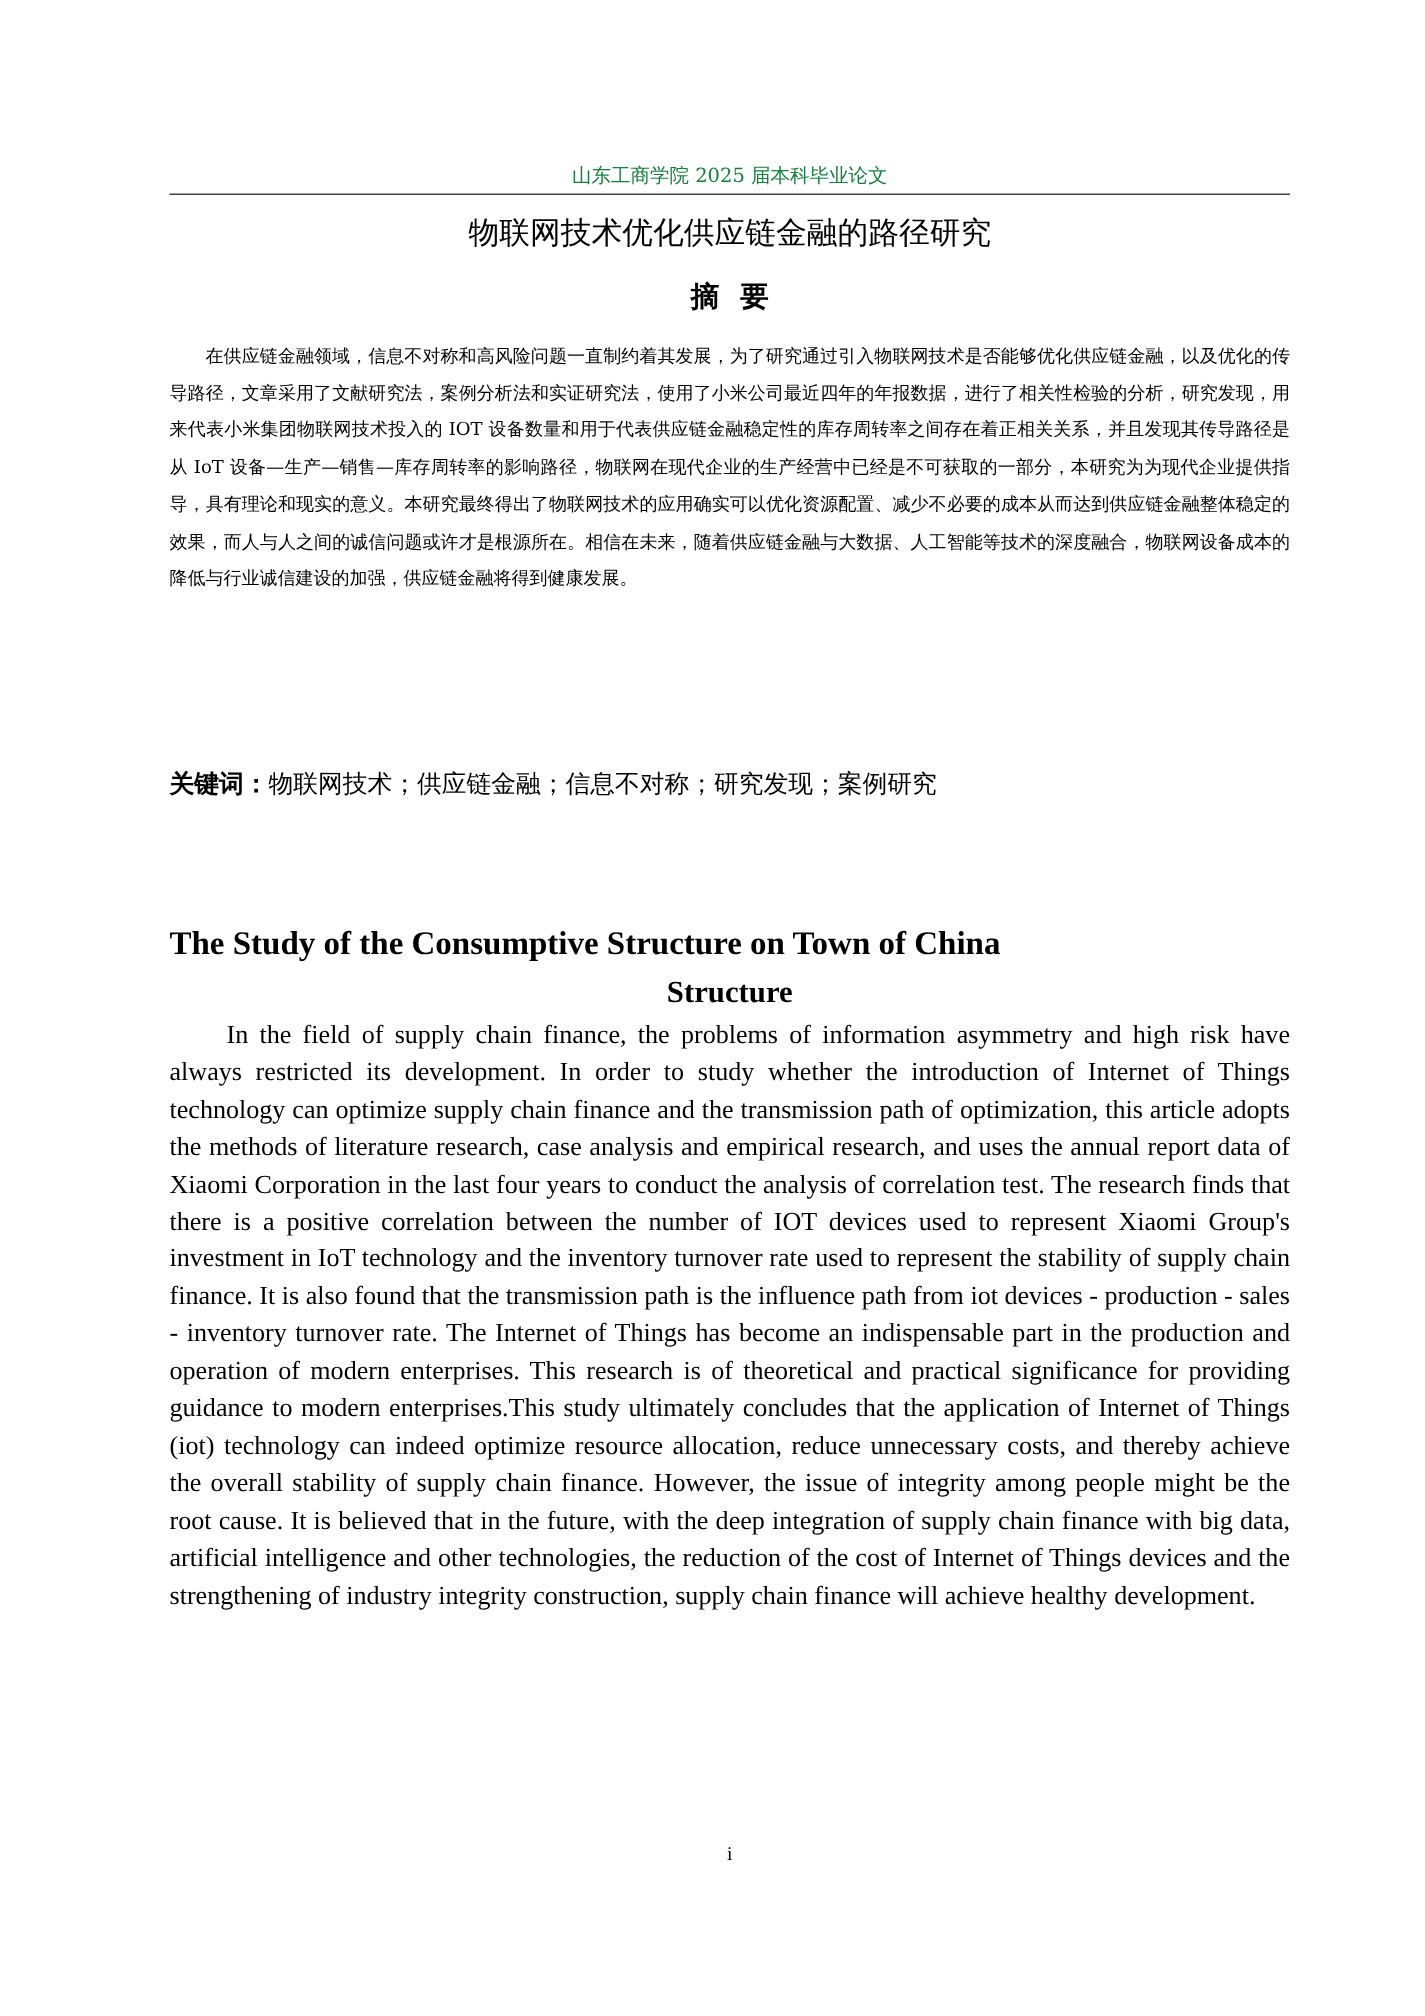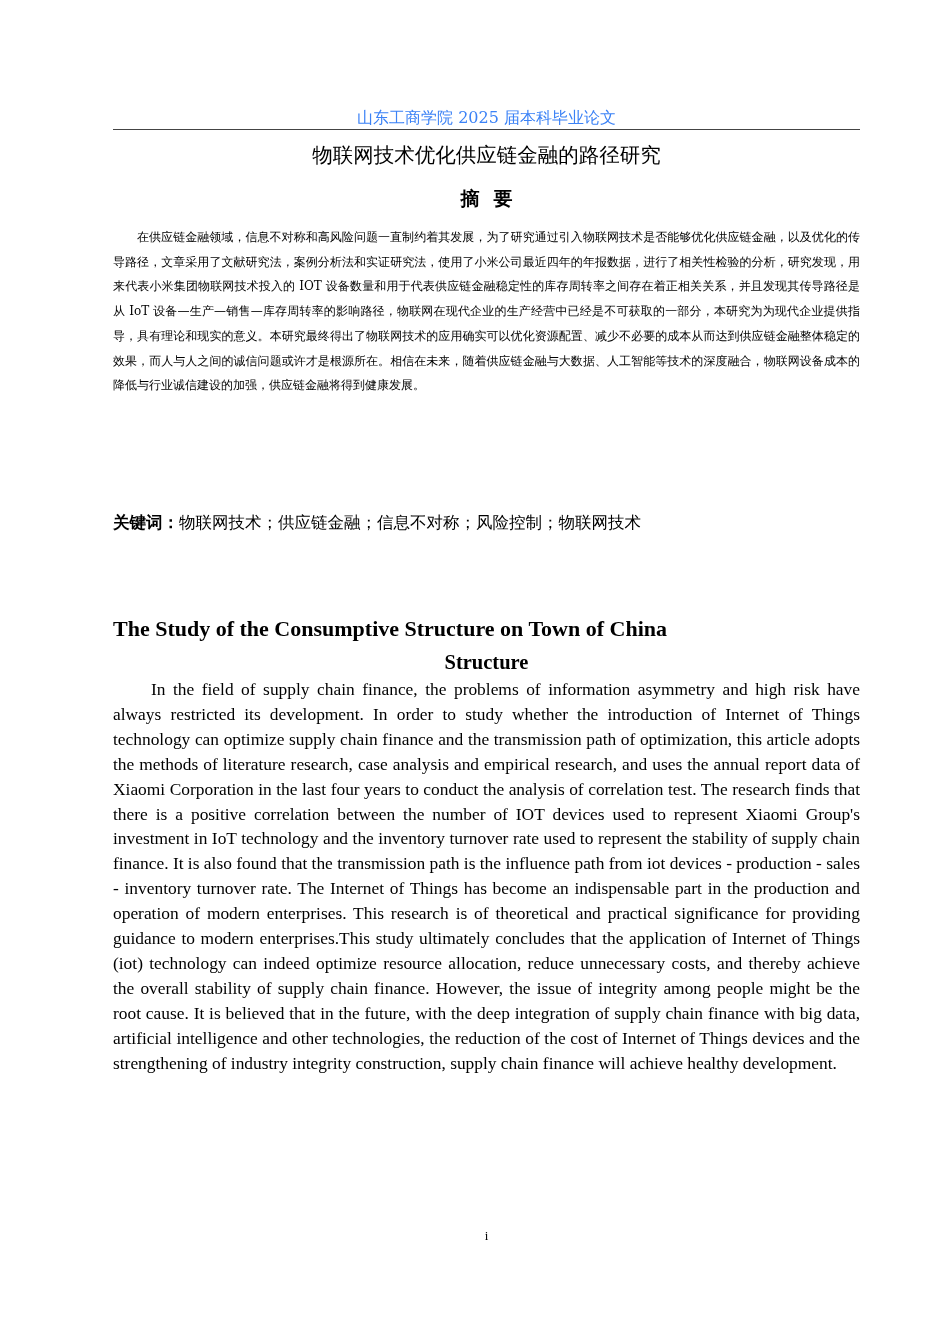--- a/index.html
+++ b/index.html
@@ -1,21 +1,21 @@
 <!DOCTYPE html>
 <html><head>
 <meta charset="utf-8">
 <style>
   html, body { margin: 0; padding: 0; background: #ffffff; }
   body { width: 950px; height: 1344px; position: relative; overflow: hidden; color: #000; }
   .page { position: absolute; left: 0; top: 0; width: 950px; height: 1344px; }
   .running-header {
     position: absolute; left: 113px; top: 109px; width: 747px;
     text-align: center; font-family: "DejaVu Serif", "Liberation Serif", serif;
-    font-size: 16px; line-height: 18px; color: #3b82f6;
+    font-size: 13px; line-height: 18px; color: #15803d;
   }
   .header-rule {
     position: absolute; left: 113px; top: 129px; width: 747px; height: 0;
     border-top: 1.5px solid #444;
   }
   .cn-title {
     position: absolute; left: 113px; top: 140px; width: 747px; text-align: center;
     font-family: "DejaVu Sans", sans-serif; font-size: 20.5px; line-height: 30px; font-weight: normal;
   }
   .cn-abstract-heading {
@@ -60,21 +60,21 @@
 <body>
 
 <div class="page">
   <div class="running-header">山东工商学院 2025 届本科毕业论文</div>
   <div class="header-rule"></div>
 
   <h1 class="cn-title" style="margin:0;text-align:center;">物联网技术优化供应链金融的路径研究</h1>
   <h2 class="cn-abstract-heading" style="margin:0;">摘要</h2>
   <p class="cn-body">在供应链金融领域，信息不对称和高风险问题一直制约着其发展，为了研究通过引入物联网技术是否能够优化供应链金融，以及优化的传导路径，文章采用了文献研究法，案例分析法和实证研究法，使用了小米公司最近四年的年报数据，进行了相关性检验的分析，研究发现，用来代表小米集团物联网技术投入的 IOT 设备数量和用于代表供应链金融稳定性的库存周转率之间存在着正相关关系，并且发现其传导路径是从 IoT 设备—生产—销售—库存周转率的影响路径，物联网在现代企业的生产经营中已经是不可获取的一部分，本研究为为现代企业提供指导，具有理论和现实的意义。本研究最终得出了物联网技术的应用确实可以优化资源配置、减少不必要的成本从而达到供应链金融整体稳定的效果，而人与人之间的诚信问题或许才是根源所在。相信在未来，随着供应链金融与大数据、人工智能等技术的深度融合，物联网设备成本的降低与行业诚信建设的加强，供应链金融将得到健康发展。</p>
   <p class="cn-keywords">
-    <span class="kw-label">关键词：</span><span>物联网技术；供应链金融；信息不对称；风险控制；物联网技术</span>
+    <span class="kw-label">关键词：</span><span>物联网技术；供应链金融；信息不对称；研究发现；案例研究</span>
   </p>
 
   <h1 class="en-title" style="margin:0;">The Study of the Consumptive Structure on Town of China</h1>
   <h2 class="en-abstract-heading" style="margin:0;">Structure</h2>
   <p class="en-body">In the field of supply chain finance, the problems of information asymmetry and high risk have always restricted its development. In order to study whether the introduction of Internet of Things technology can optimize supply chain finance and the transmission path of optimization, this article adopts the methods of literature research, case analysis and empirical research, and uses the annual report data of Xiaomi Corporation in the last four years to conduct the analysis of correlation test. The research finds that there is a positive correlation between the number of IOT devices used to represent Xiaomi Group's investment in IoT technology and the inventory turnover rate used to represent the stability of supply chain finance. It is also found that the transmission path is the influence path from iot devices - production - sales - inventory turnover rate. The Internet of Things has become an indispensable part in the production and operation of modern enterprises. This research is of theoretical and practical significance for providing guidance to modern enterprises.This study ultimately concludes that the application of Internet of Things (iot) technology can indeed optimize resource allocation, reduce unnecessary costs, and thereby achieve the overall stability of supply chain finance. However, the issue of integrity among people might be the root cause. It is believed that in the future, with the deep integration of supply chain finance with big data, artificial intelligence and other technologies, the reduction of the cost of Internet of Things devices and the strengthening of industry integrity construction, supply chain finance will achieve healthy development.</p>
 
   <div class="page-number">i</div>
 </div>
 
 </body></html>

